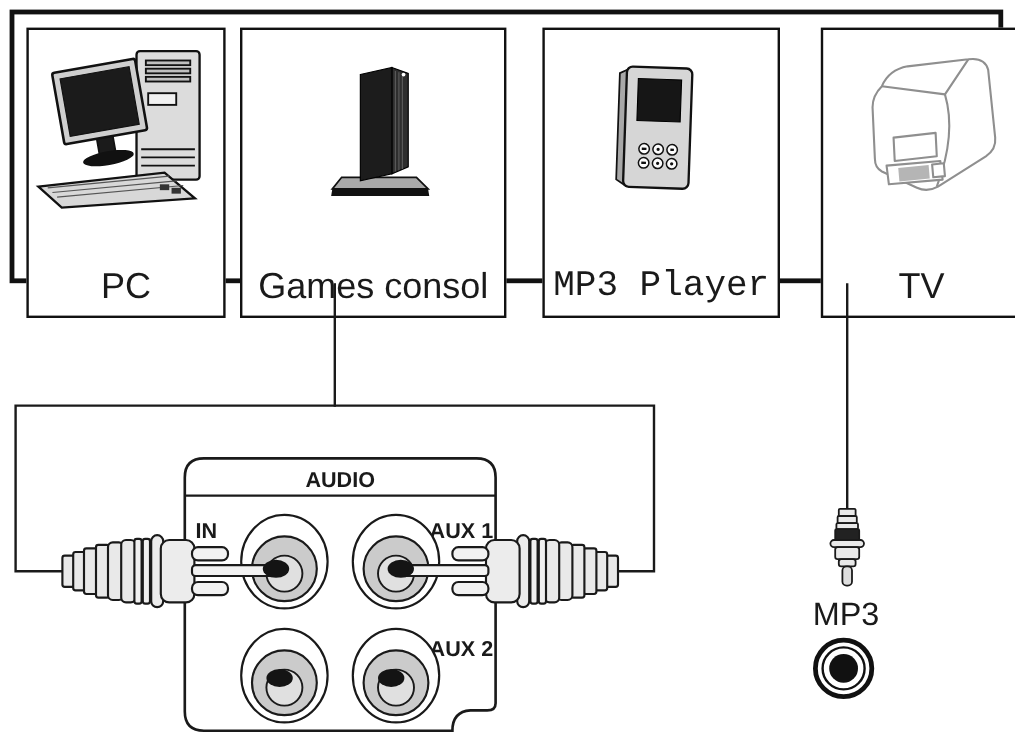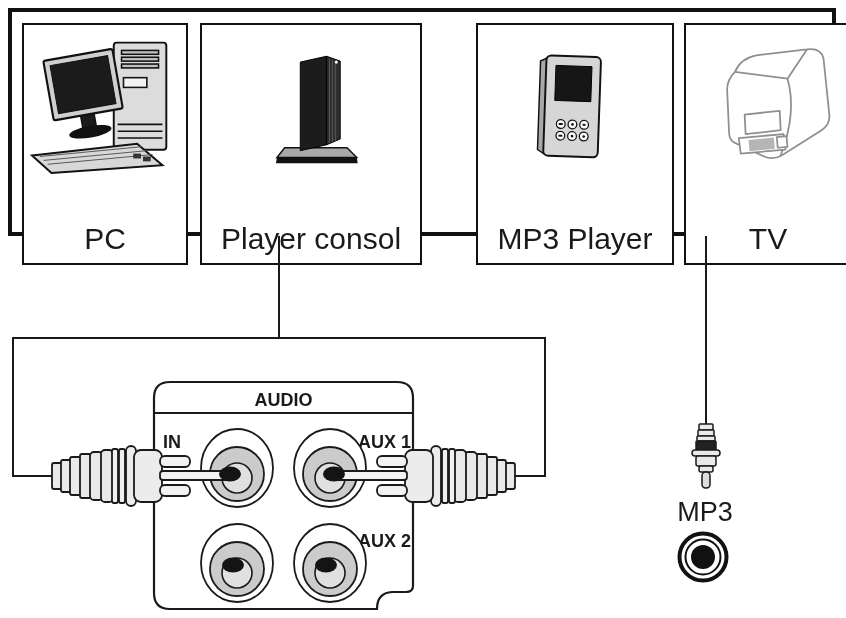--- a/index.html
+++ b/index.html
@@ -4,21 +4,21 @@
 <style>
   html,body{margin:0;padding:0;background:#fff;}
   .stage{position:relative;width:846px;height:618px;background:#fff;overflow:hidden;
          font-family:"Liberation Sans",sans-serif;color:#1a1a1a;}
   .devices-box{position:absolute;left:8px;top:8px;width:828px;height:228px;
                border:4px solid #111;box-sizing:border-box;background:#fff;}
   .device-box{position:absolute;top:23px;height:242px;border:2px solid #111;
               box-sizing:border-box;background:#fff;}
   #box-pc{left:22px;width:166px;}
   #box-console{left:200px;width:222px;}
-  #box-mp3{left:476px;width:198px;}
+  #box-mp3{left:452px;width:198px;font-family:Liberation Mono, monospace;}
   #box-tv{left:684px;width:168px;}
   .device-art{position:absolute;left:0;top:4px;width:100%;height:146px;}
   .device-label{position:absolute;left:0;bottom:3px;width:100%;height:42px;
                 display:flex;align-items:center;justify-content:center;
                 font-size:30px;line-height:1;color:#1a1a1a;white-space:nowrap;}
   .overlay{position:absolute;left:0;top:0;width:846px;height:618px;}
   .svg-label{font-family:"Liberation Sans",sans-serif;font-weight:bold;font-size:18px;fill:#1a1a1a;}
   .svg-label-big{font-family:"Liberation Sans",sans-serif;font-weight:400;font-size:27px;fill:#1a1a1a;}
 </style>
 </head>
@@ -64,21 +64,21 @@
     <svg class="device-art" viewBox="0 0 222 150">
       <polygon points="84,122 148,122 158,132 76,132" fill="#a9a9a9" stroke="#111" stroke-width="1.5"></polygon>
       <polygon points="76,132 158,132 159,138 75,138" fill="#111"></polygon>
       <polygon points="127,28 141,33 141,113 127,119" fill="#2e2e2e" stroke="#000" stroke-width="1"></polygon>
       <line x1="130" y1="31" x2="130" y2="117" stroke="#5a5a5a" stroke-width="1"></line>
       <line x1="133" y1="32" x2="133" y2="116" stroke="#5a5a5a" stroke-width="1"></line>
       <line x1="136" y1="33" x2="136" y2="115" stroke="#5a5a5a" stroke-width="1"></line>
       <polygon points="100,34 127,28 127,119 100,125" fill="#1c1c1c" stroke="#000" stroke-width="1"></polygon>
       <circle cx="137" cy="34" r="1.6" fill="#fff"></circle>
     </svg>
-    <div class="device-label">Player consol</div>
+    <div class="device-label">Games consol</div>
   </div>
 
   <div class="device-box" id="box-mp3">
     <svg class="device-art" viewBox="0 0 198 150">
       <g transform="rotate(2 96 80)">
         <polygon points="62,34 70,30 70,130 62,125" fill="#a8a8a8" stroke="#111" stroke-width="1.5"></polygon>
         <rect x="68" y="28" width="56" height="103" rx="5" fill="#d6d6d6" stroke="#111" stroke-width="2"></rect>
         <rect x="78" y="38" width="37" height="36" fill="#161616" stroke="#000" stroke-width="1"></rect>
         <g fill="#fcfcfc" stroke="#111" stroke-width="1.3">
           <circle cx="85" cy="98" r="4.5"></circle>

